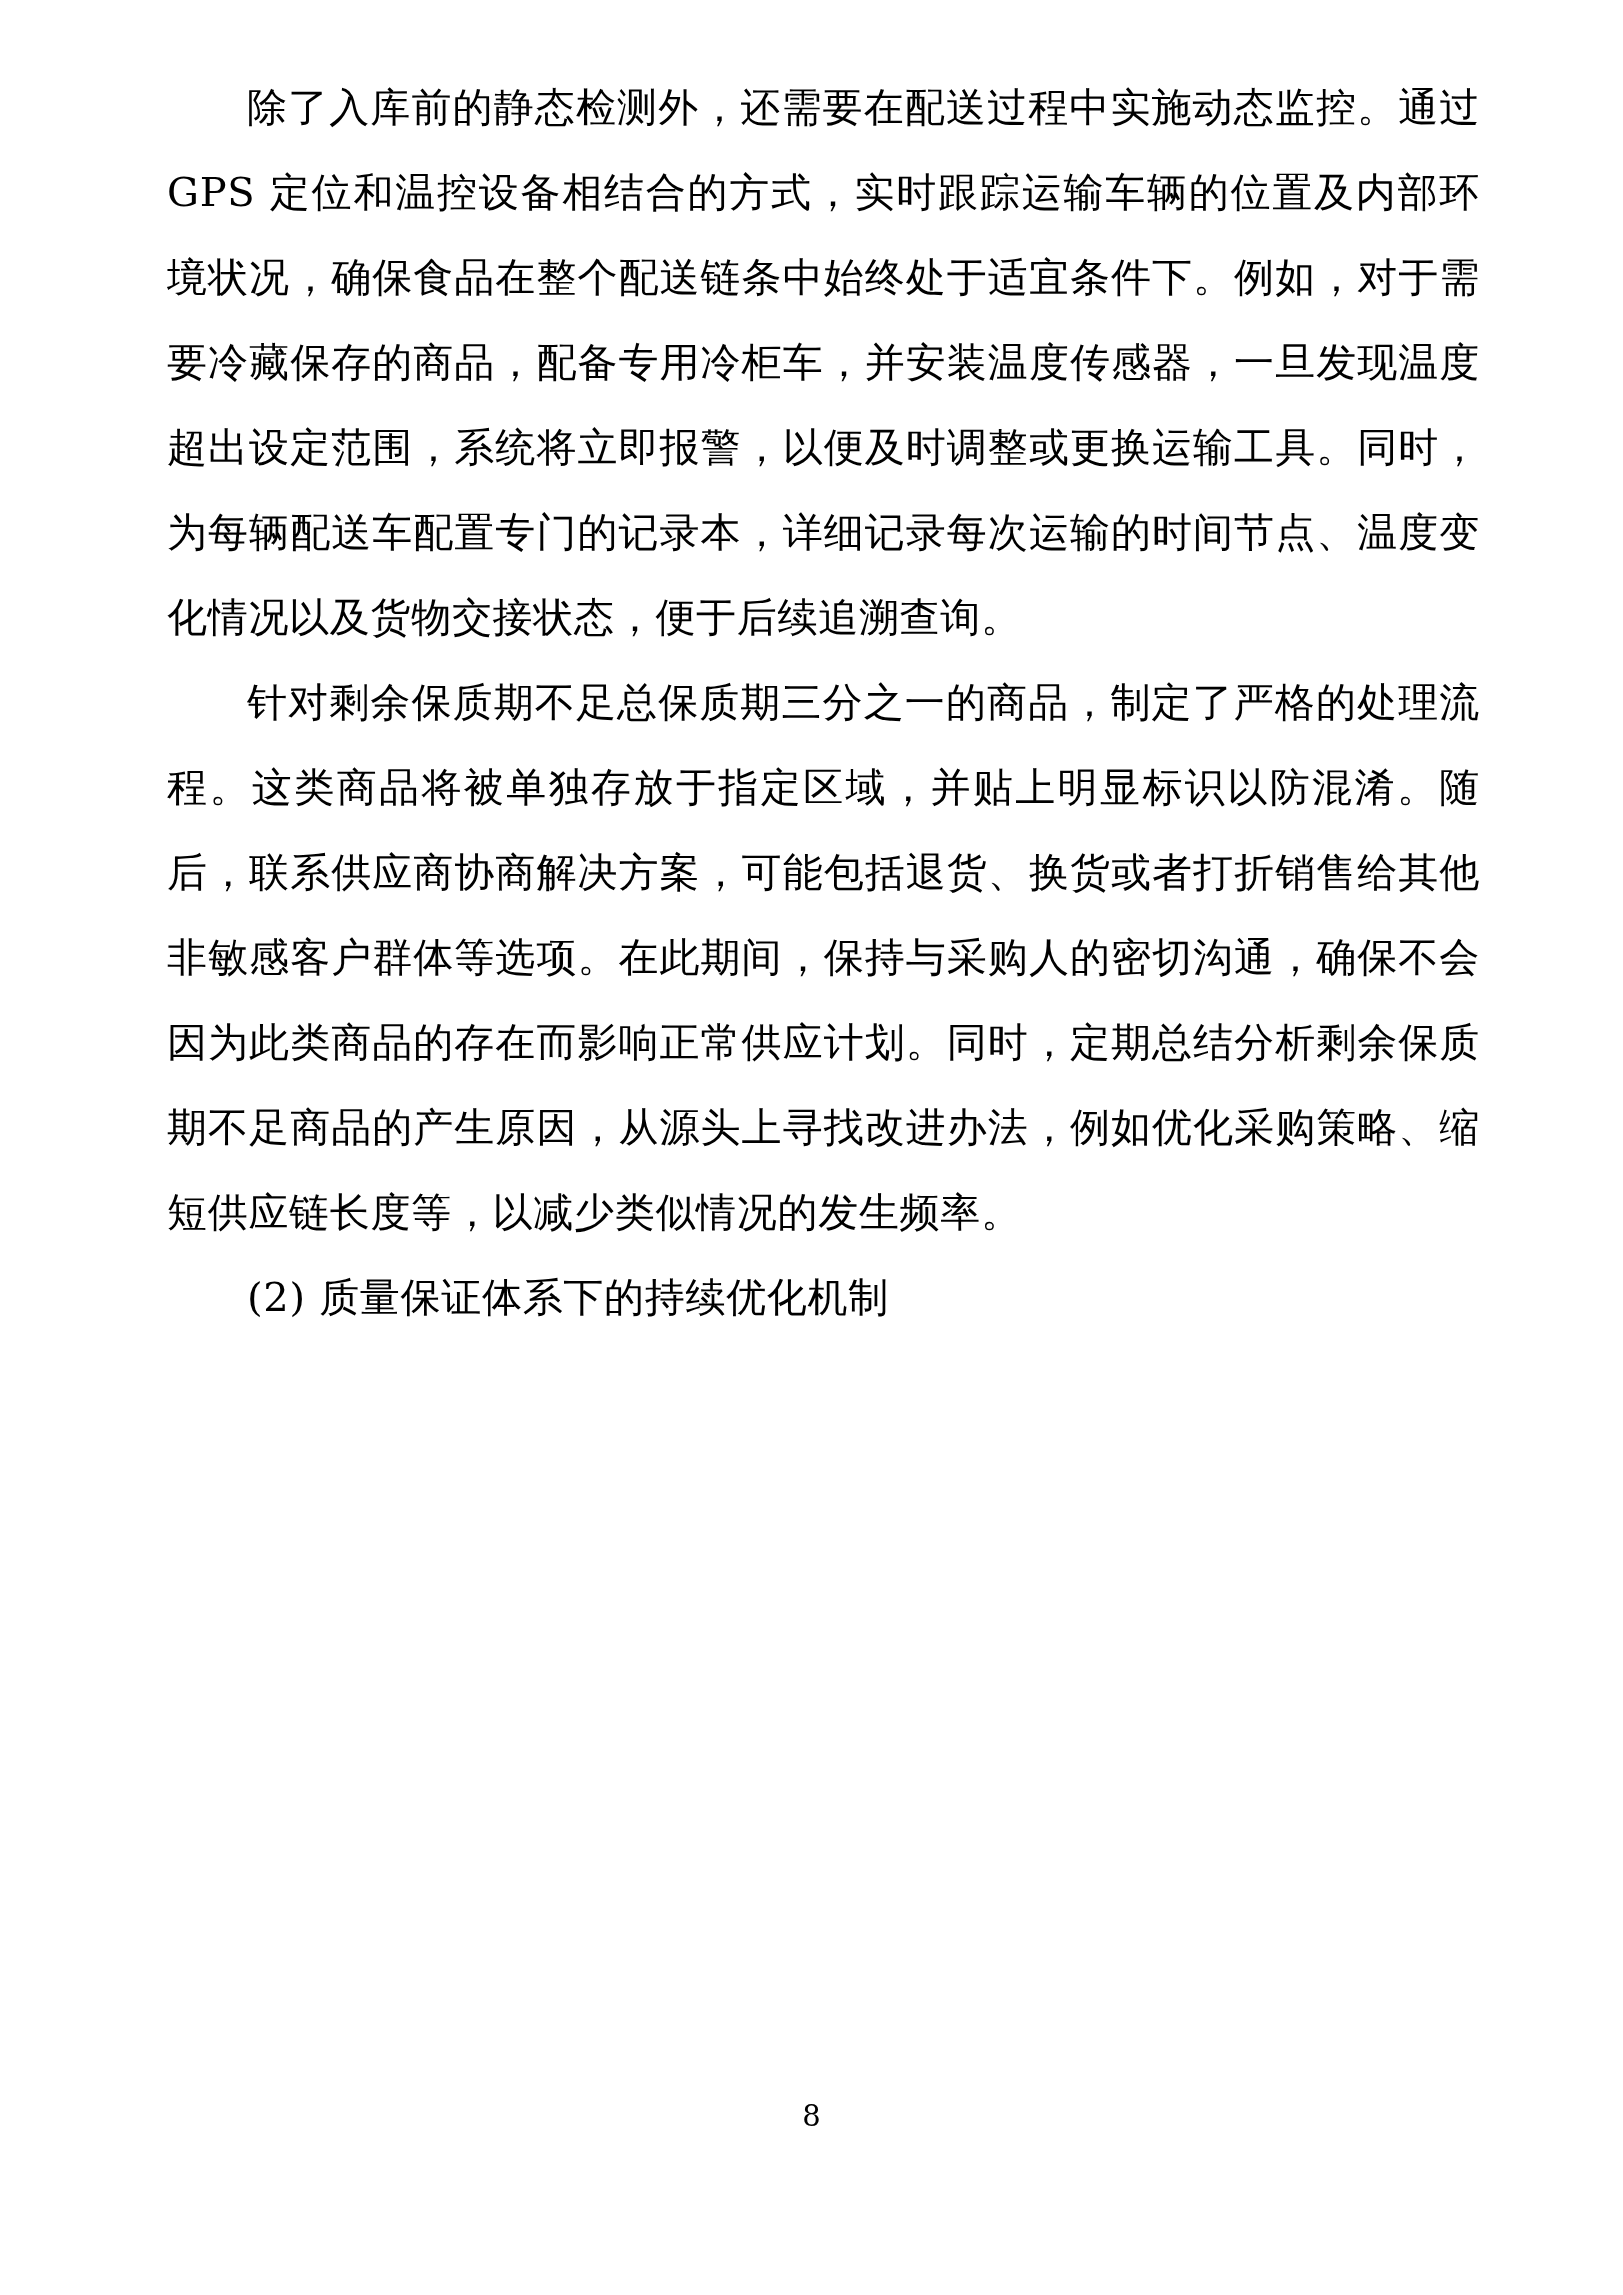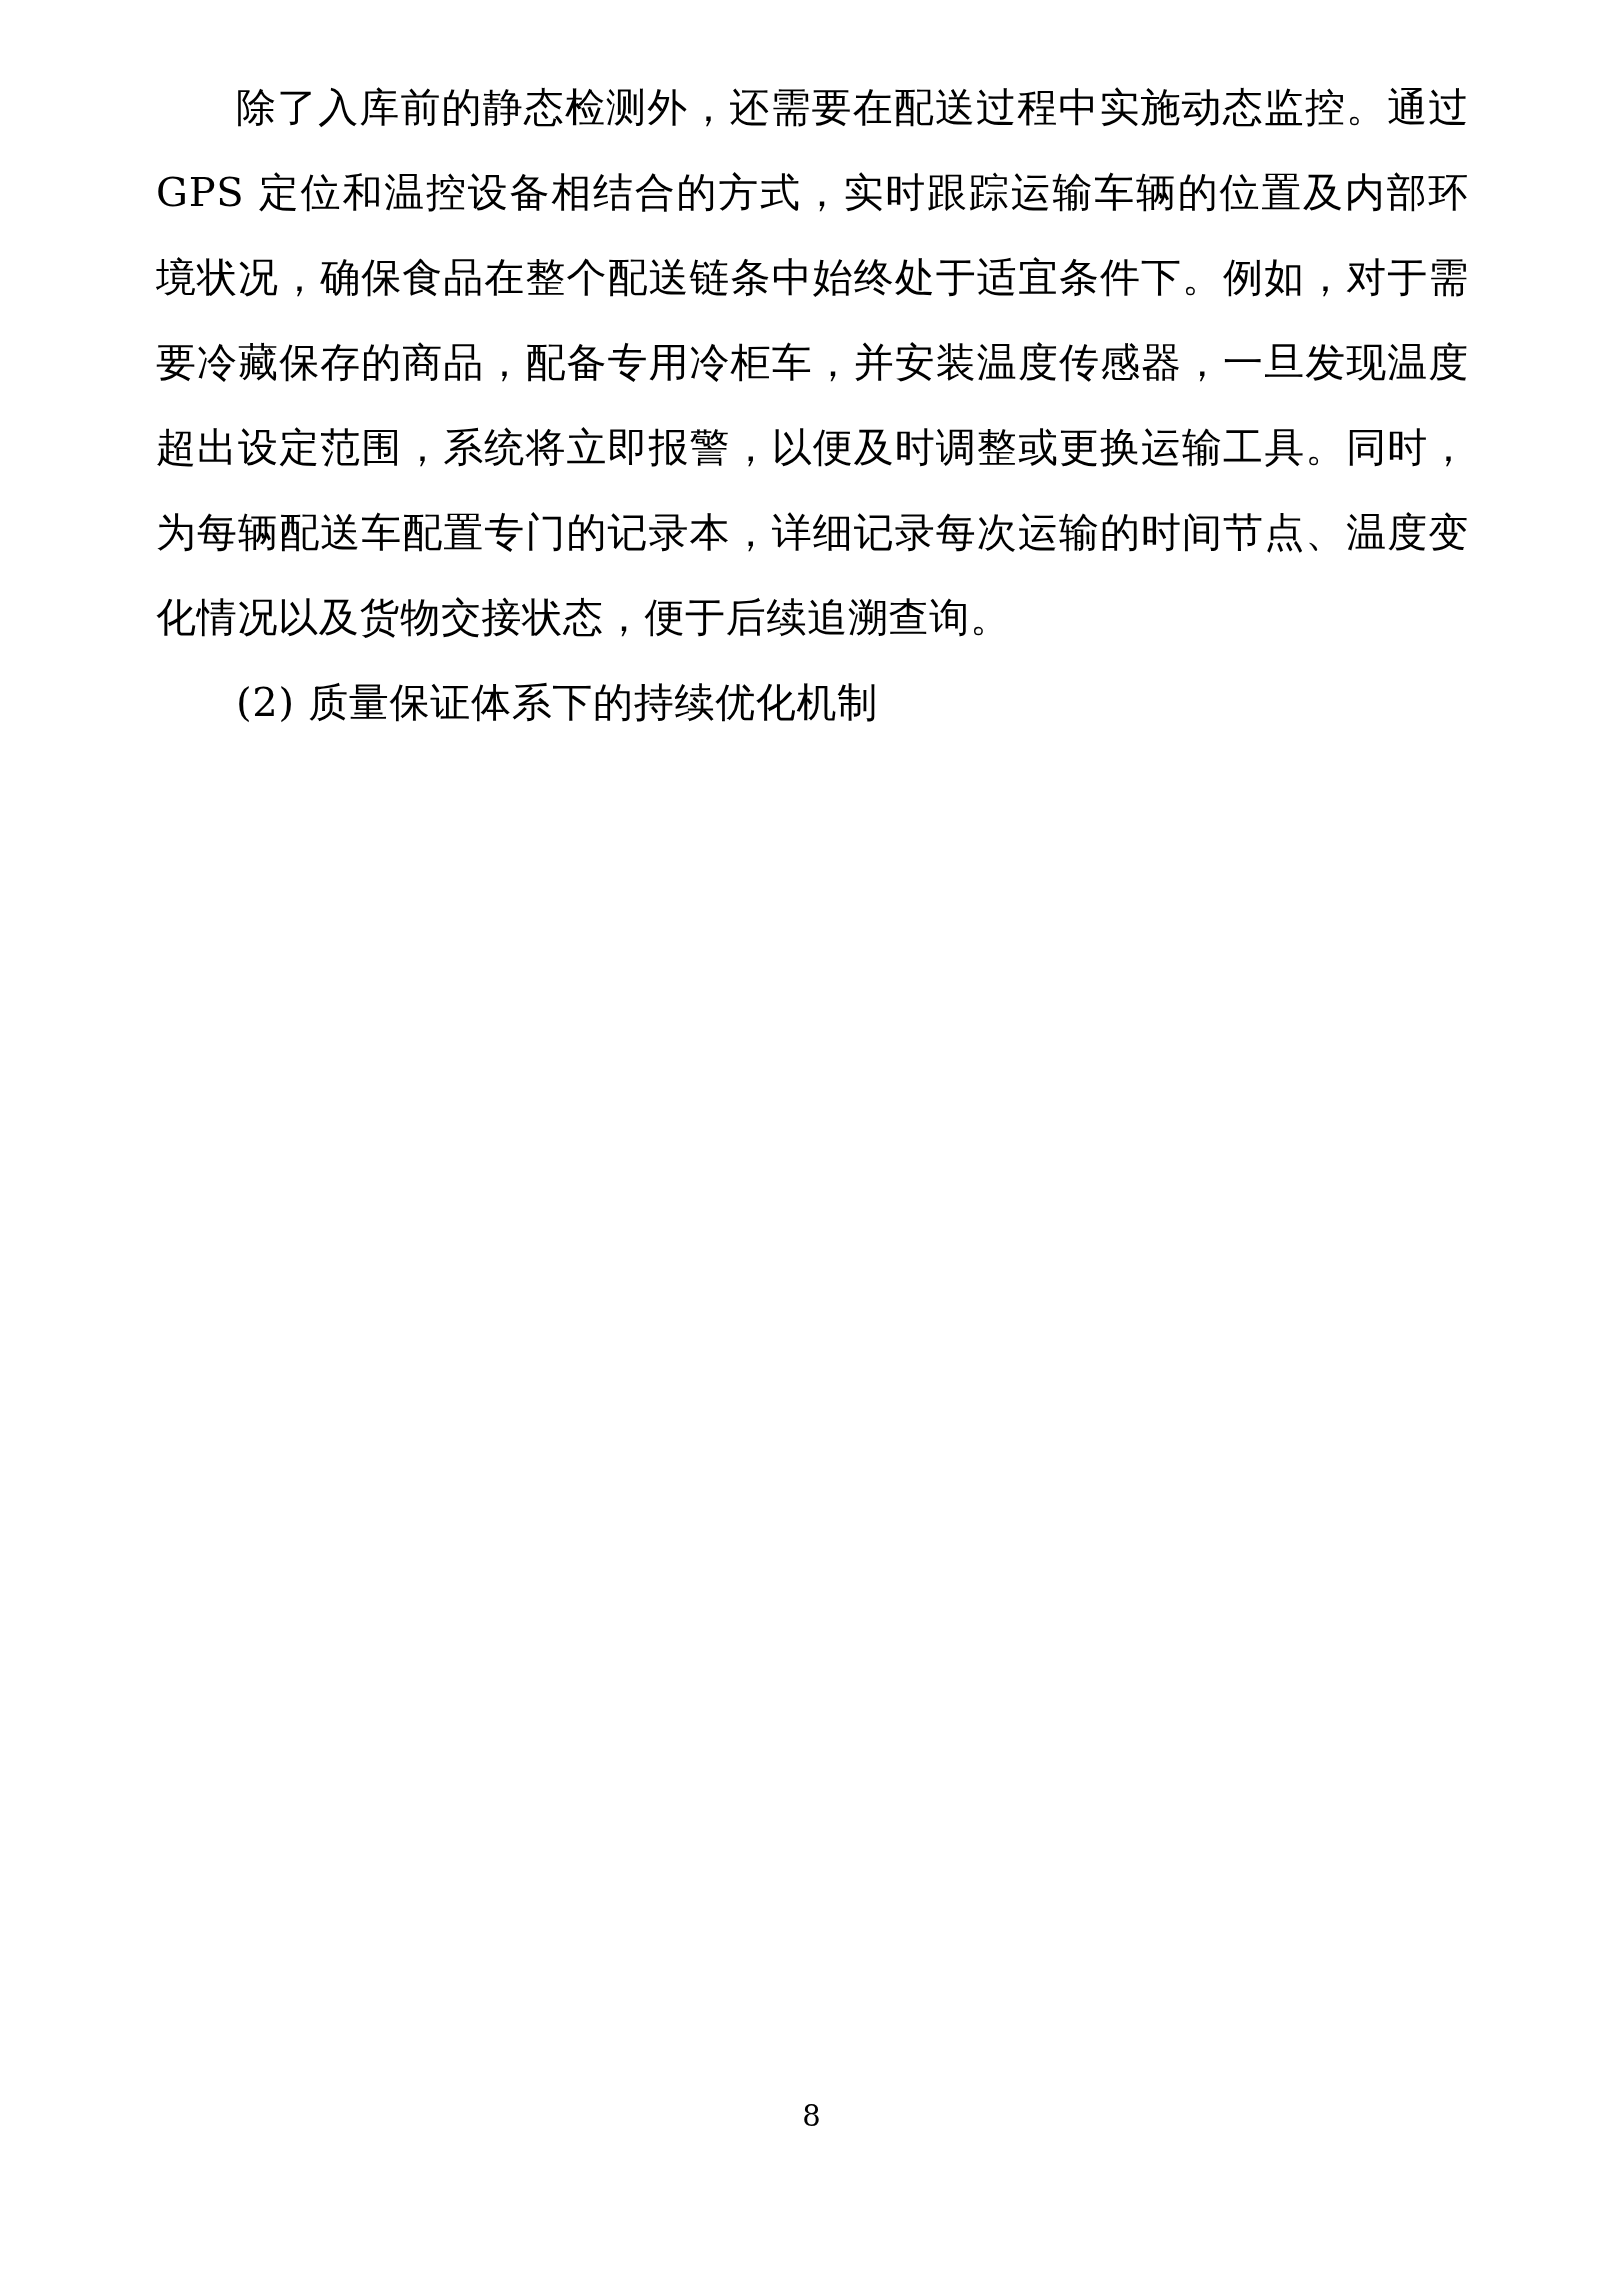--- a/index.html
+++ b/index.html
@@ -15,20 +15,21 @@
     box-sizing: border-box;
     padding: 65px 154px 0 156px;
     overflow: hidden;
     font-family: "DejaVu Serif", "Liberation Serif", serif;
     font-size: 40px;
     line-height: 85px;
     color: #000000;
   }
   .content {
     width: 100%;
+    margin-left: 11px;
   }
   .para {
     margin: 0;
     text-indent: 2em;
     text-align: justify;
     text-justify: inter-character;
     letter-spacing: 0.7px;
     word-break: break-all;
   }
   .footer {
@@ -42,17 +43,18 @@
     color: #000000;
     text-indent: 0;
   }
 </style>
 </head>
 <body>
 
 <div class="page">
   <div class="content">
     <p class="para">除了入库前的静态检测外，还需要在配送过程中实施动态监控。通过 GPS 定位和温控设备相结合的方式，实时跟踪运输车辆的位置及内部环境状况，确保食品在整个配送链条中始终处于适宜条件下。例如，对于需要冷藏保存的商品，配备专用冷柜车，并安装温度传感器，一旦发现温度超出设定范围，系统将立即报警，以便及时调整或更换运输工具。同时，为每辆配送车配置专门的记录本，详细记录每次运输的时间节点、温度变化情况以及货物交接状态，便于后续追溯查询。</p>
+    <p class="para">针对剩余保质期不足总保质期三分之一的商品，制定了严格的处理流程。这类商品将被单独存放于指定区域，并贴上明显标识以防混淆。随后，联系供应商协商解决方案，可能包括退货、换货或者打折销售给其他非敏感客户群体等选项。在此期间，保持与采购人的密切沟通，确保不会因为此类商品的存在而影响正常供应计划。同时，定期总结分析剩余保质期不足商品的产生原因，从源头上寻找改进办法，例如优化采购策略、缩短供应链长度等，以减少类似情况的发生频率。</p>
     <p class="para">(2) 质量保证体系下的持续优化机制</p>
   </div>
   <div class="footer">8</div>
 </div>
 
 
 </body></html>

